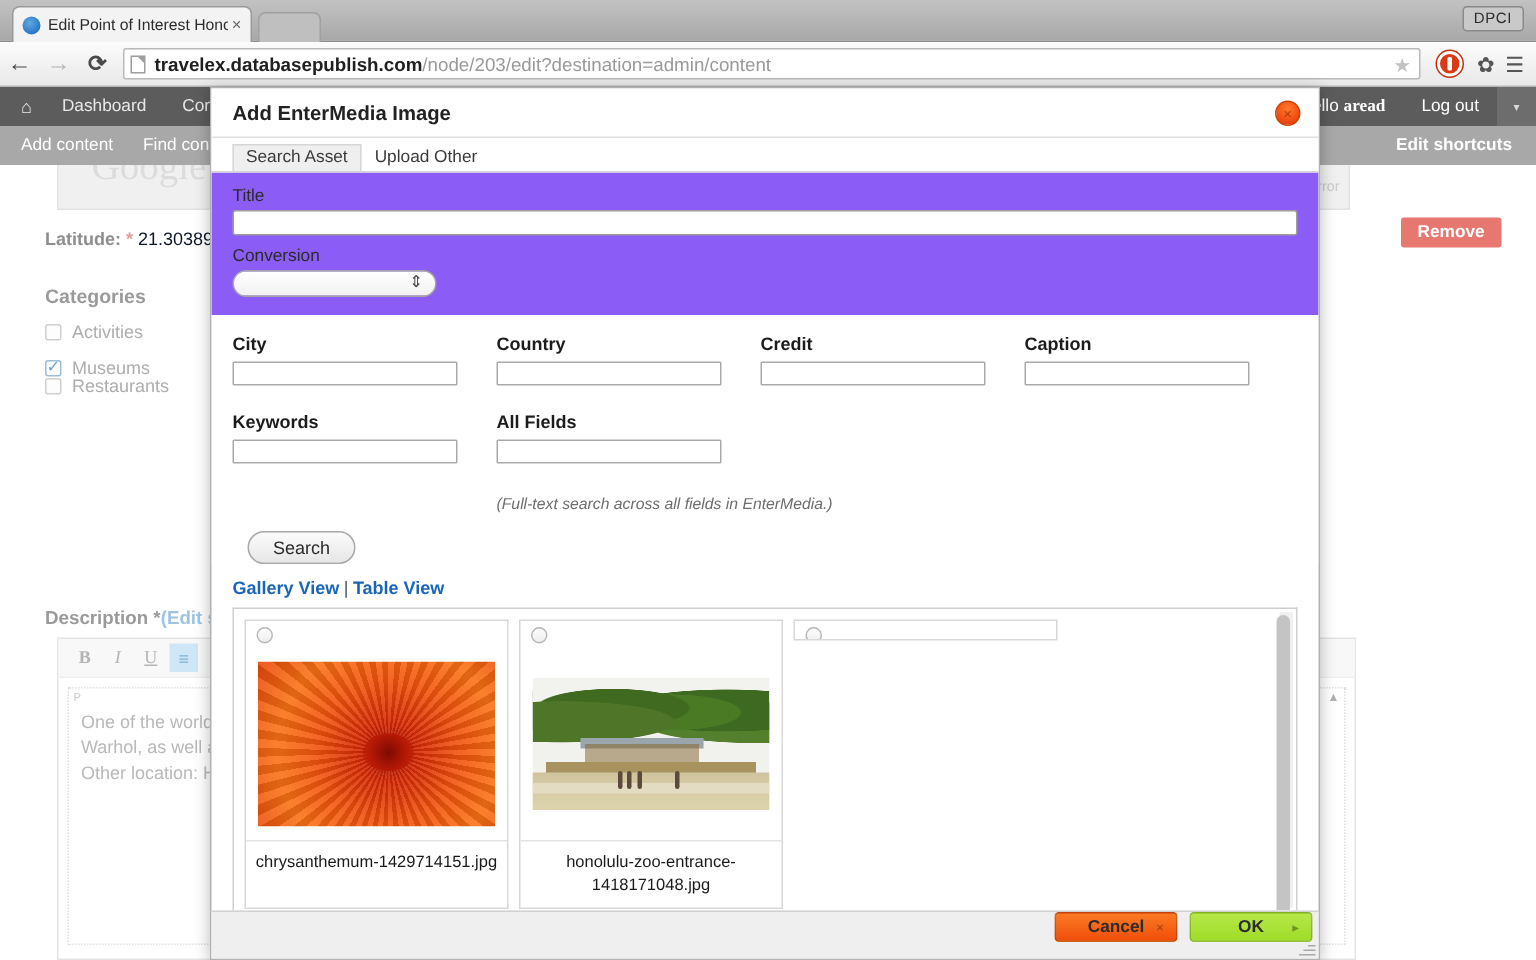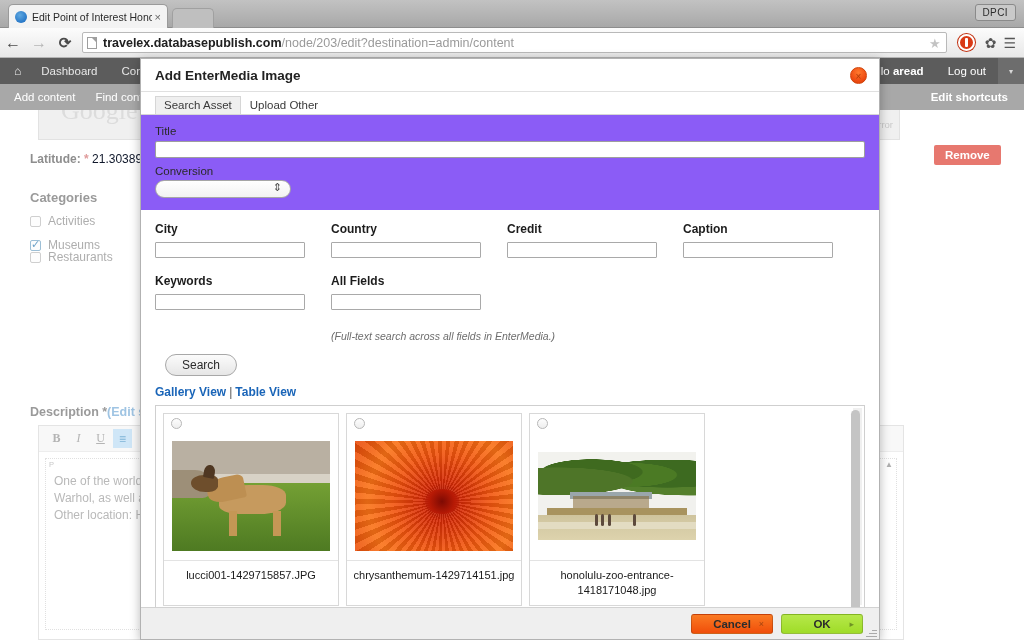--- a/index.html
+++ b/index.html
@@ -98,21 +98,21 @@
 
   .drupal-toolbar {
     position: absolute; top: 0; left: 0; width: 1024px; height: 26px;
     background: #5c5c5c;
     display: flex; align-items: center; color: #e8e8e8; font-size: 11.5px;
   }
   .dt-item { padding: 0 12px; white-space: nowrap; }
   .dt-item.home { font-size: 12px; padding-left: 14px; padding-right: 8px; }
   .dt-right { margin-left: auto; display: flex; align-items: center; }
   .dt-right .dt-item { color: #fff; }
-  .dt-right .dt-item b { font-weight: bold; }
+  .dt-right .dt-item b { font-weight: bold; font-family: Liberation Serif, serif; }
   .dt-caret {
     width: 26px; height: 26px; background: #6d6d6d;
     display: flex; align-items: center; justify-content: center;
     font-size: 8px; color: #d8d8d8;
   }
   .drupal-shortcuts {
     position: absolute; top: 26px; left: 0; width: 1024px; height: 26px;
     background: #a8a8a8;
     display: flex; align-items: center; color: #fff; font-size: 11.5px;
   }
@@ -305,22 +305,22 @@
     position: absolute; right: 2px; top: 2px; width: 9px; bottom: 2px;
     background: #f0f0f0;
   }
   .scroll-thumb {
     position: absolute; right: 2px; top: 2px; width: 9px; height: 230px;
     background: #c4c4c4; border-radius: 5px;
   }
 
   .modal-footer {
     height: 32px; background: #efefef; border-top: 1px solid #d2d2d2;
-    display: flex; align-items: center; justify-content: flex-end;
-    padding-right: 16px; gap: 8px; flex: 0 0 32px; position: relative;
+    display: flex; justify-content: flex-end;
+    padding-right: 4px; gap: 8px; flex: 0 0 32px; position: relative;
   }
   .btn-cancel, .btn-ok {
     width: 82px; height: 20px; border-radius: 3px;
     font-size: 11.5px; font-weight: bold; color: #2c2c2c;
     display: flex; align-items: center; justify-content: center;
     position: relative; border: 1px solid rgba(0,0,0,.18);
   }
   .btn-cancel { background: linear-gradient(#fa7a23, #f04e0a); }
   .btn-ok { background: linear-gradient(#b6e84a, #9fdc28); }
   .btn-glyph {
@@ -548,42 +548,20 @@
         <div class="search-btn">Search</div>
       </div>
 
       <div class="view-links">
         <a href="#">Gallery View</a><span class="sep">|</span><a href="#">Table View</a>
       </div>
 
       <div class="results-wrap">
         <div class="results-grid">
 
-          <div class="asset-card">
-            <div class="asset-top">
-              <div class="radio"></div>
-            </div>
-            <div class="asset-thumb">
-              <div class="thumb-img">
-                <div class="art-dog">
-                  <div class="sky"></div>
-                    <div class="path"></div>
-                    <div class="grass"></div>
-                  <div class="rock"></div>
-                    <div class="body"></div>
-                    <div class="neck"></div>
-                  <div class="head"></div>
-                    <div class="ear"></div>
-                  <div class="leg1"></div>
-                    <div class="leg2"></div>
-                </div>
-              </div>
-            </div>
-            <div class="asset-name">lucci001-1429715857.JPG</div>
-          </div>
 
           <div class="asset-card">
             <div class="asset-top">
               <div class="radio"></div>
             </div>
             <div class="asset-thumb">
               <div class="thumb-img">
                 <div class="art-flower"></div>
               </div>
             </div>

